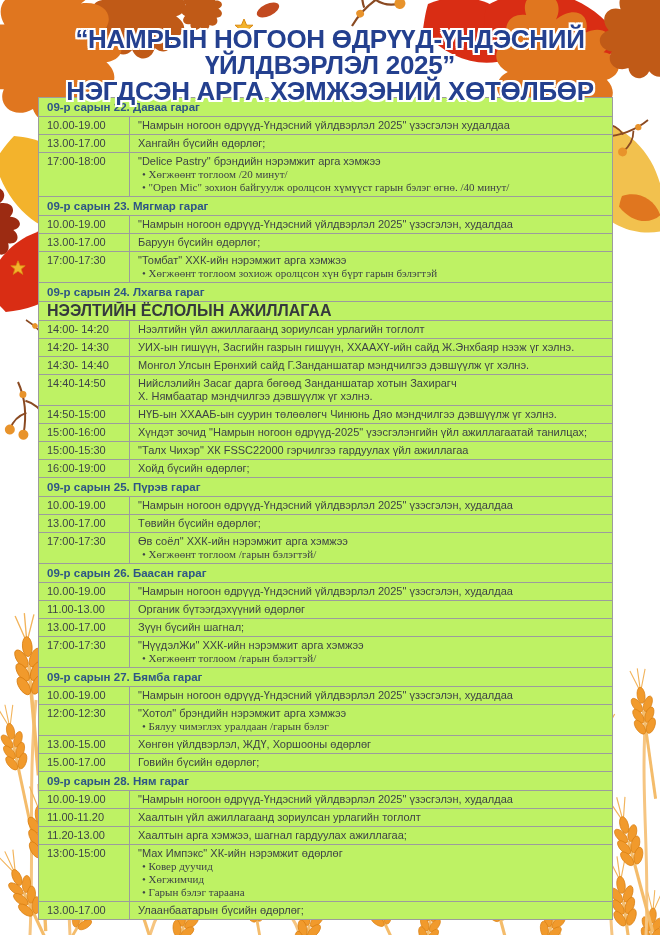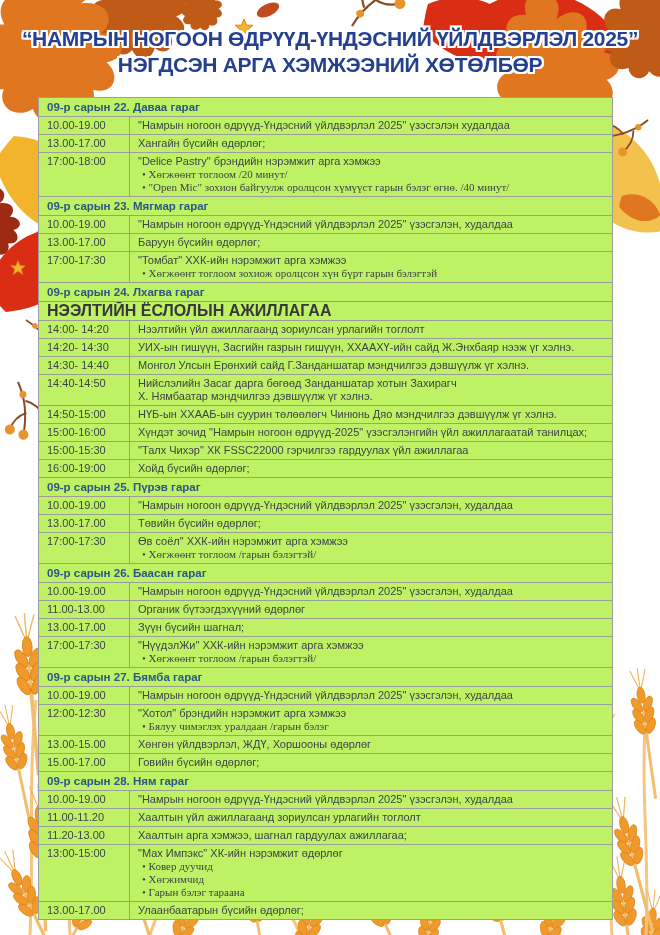--- a/index.html
+++ b/index.html
@@ -19,21 +19,21 @@
   .lf-gold { fill:var(--leaf-gold); }
   .lf-red  { fill:var(--leaf-red); }
   .lf-dred { fill:var(--leaf-dark-red); }
   .br-or   { color:var(--berry-orange); }
   .br-red  { color:var(--berry-red); }
   .st-gold { fill:var(--leaf-yellow); stroke:#D98A12; stroke-width:1; }
 
   .title {
     position:absolute; top:26px; left:0; width:660px; z-index:2;
     text-align:center; color:var(--title-blue);
-    font-weight:bold; font-size:21px; line-height:26px; letter-spacing:-0.3px;
+    font-weight:bold; font-size:26px; line-height:26px; letter-spacing:-0.3px;
     text-shadow:
       -2px 0 0 #fff, 2px 0 0 #fff, 0 -2px 0 #fff, 0 2px 0 #fff,
       -2px -2px 0 #fff, 2px -2px 0 #fff, -2px 2px 0 #fff, 2px 2px 0 #fff;
   }
   .sched {
     position:absolute; left:38px; top:97px; width:575px; z-index:1;
     border-collapse:collapse; table-layout:fixed; background:#bef264;
   }
   .sched td {
     border:1px solid var(--table-border);

